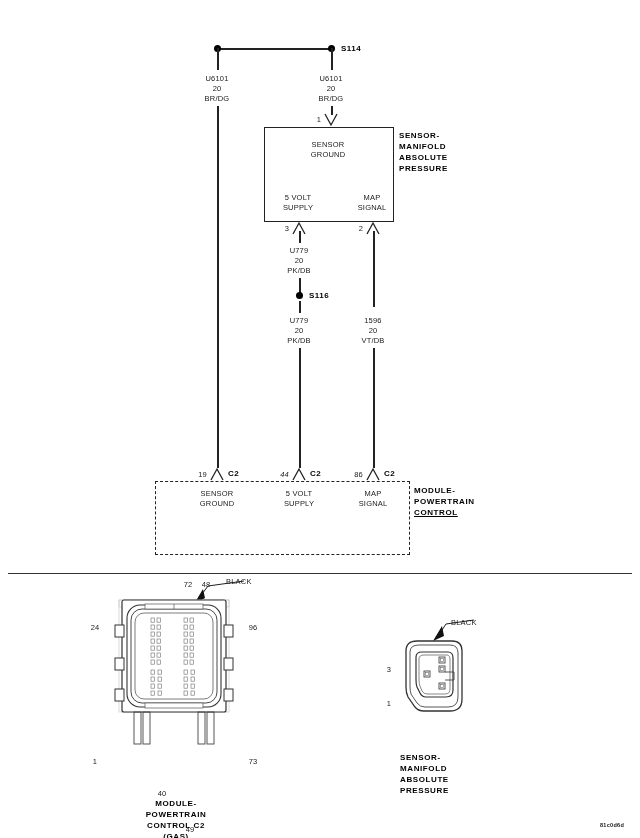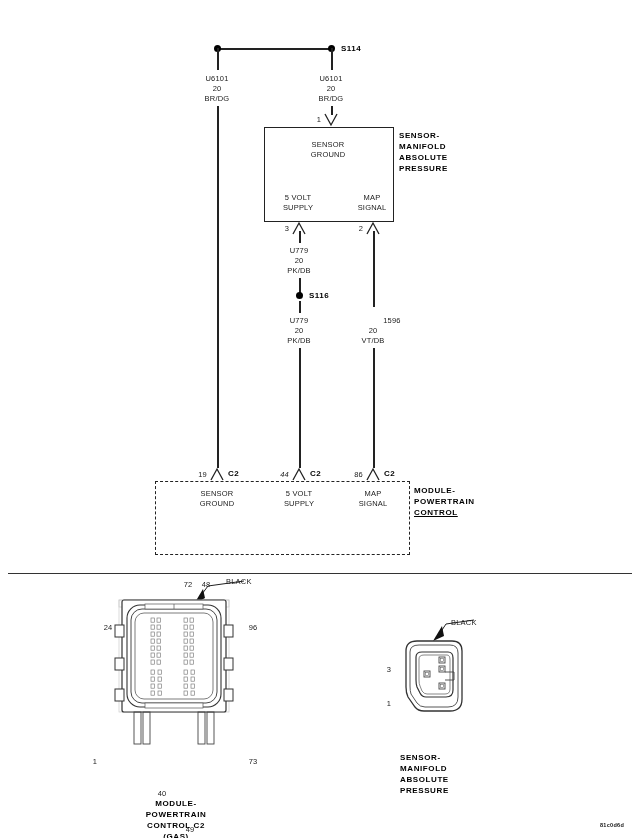--- a/index.html
+++ b/index.html
@@ -154,21 +154,21 @@
   <div class="dot" style="left:296px; top:292px;"></div>
   <div class="lbl bold" style="left:309px; top:291px;">S116</div>
 
   <div class="vw" style="left:298.5px; top:301px; height:12px;"></div>
   <div class="lbl lbl-c" style="left:299px; top:316px;">U779</div>
   <div class="lbl lbl-c" style="left:299px; top:326px;">20</div>
   <div class="lbl lbl-c" style="left:299px; top:336px;">PK/DB</div>
   <div class="vw" style="left:298.5px; top:348px; height:120px;"></div>
 
   <div class="vw" style="left:372.5px; top:231px; height:76px;"></div>
-  <div class="lbl lbl-c" style="left:392px; top:316px;">1596</div>
+  <div class="lbl lbl-c" style="left:373px; top:316px;">1596</div>
   <div class="lbl lbl-c" style="left:373px; top:326px;">20</div>
   <div class="lbl lbl-c" style="left:373px; top:336px;">VT/DB</div>
   <div class="vw" style="left:372.5px; top:348px; height:120px;"></div>
 
   <svg class="pinsym" style="left:209px; top:466px;" width="18" height="14">
     <path d="M2,14 L8,3 L14,14" fill="none" stroke="#222" stroke-width="1.3"></path>
   </svg>
   <div class="lbl lbl-r" style="left:207px; top:470px;">19</div>
   <div class="lbl bold" style="left:228px; top:469px;">C2</div>
 
@@ -200,21 +200,21 @@
 
   <div class="lbl lbl-c" style="left:162px; top:580px;margin-left:44px;">48</div>
   <div class="lbl lbl-c" style="left:188px; top:580px;">72</div>
 
   <svg class="abs" style="left:192px; top:578px;" width="60" height="28">
     <path d="M4,24 L16,8 L52,3" fill="none" stroke="#222" stroke-width="1"></path>
     <path d="M2,26 L11,11 L13,20 Z" fill="#111"></path>
   </svg>
   <div class="lbl" style="left:226px; top:577px;">BLACK</div>
 
-  <div class="lbl lbl-c" style="left:108px; top:623px;">24</div>
+  <div class="lbl lbl-c" style="left:95px; top:623px;">24</div>
   <div class="lbl lbl-c" style="left:253px; top:623px;">96</div>
   <div class="lbl lbl-c" style="left:95px; top:757px;">1</div>
   <div class="lbl lbl-c" style="left:253px; top:757px;">73</div>
 
   <svg class="abs" style="left:108px; top:596px;" width="132" height="200">
 
     <rect x="11" y="4" width="110" height="112" fill="none" stroke="#ccc" stroke-width="0.7"></rect>
     <rect x="11" y="4" width="110" height="7" fill="none" stroke="#ccc" stroke-width="0.7"></rect>
 
     <rect x="14" y="4" width="104" height="112" rx="2" fill="#fff" stroke="#333" stroke-width="1.2"></rect>

